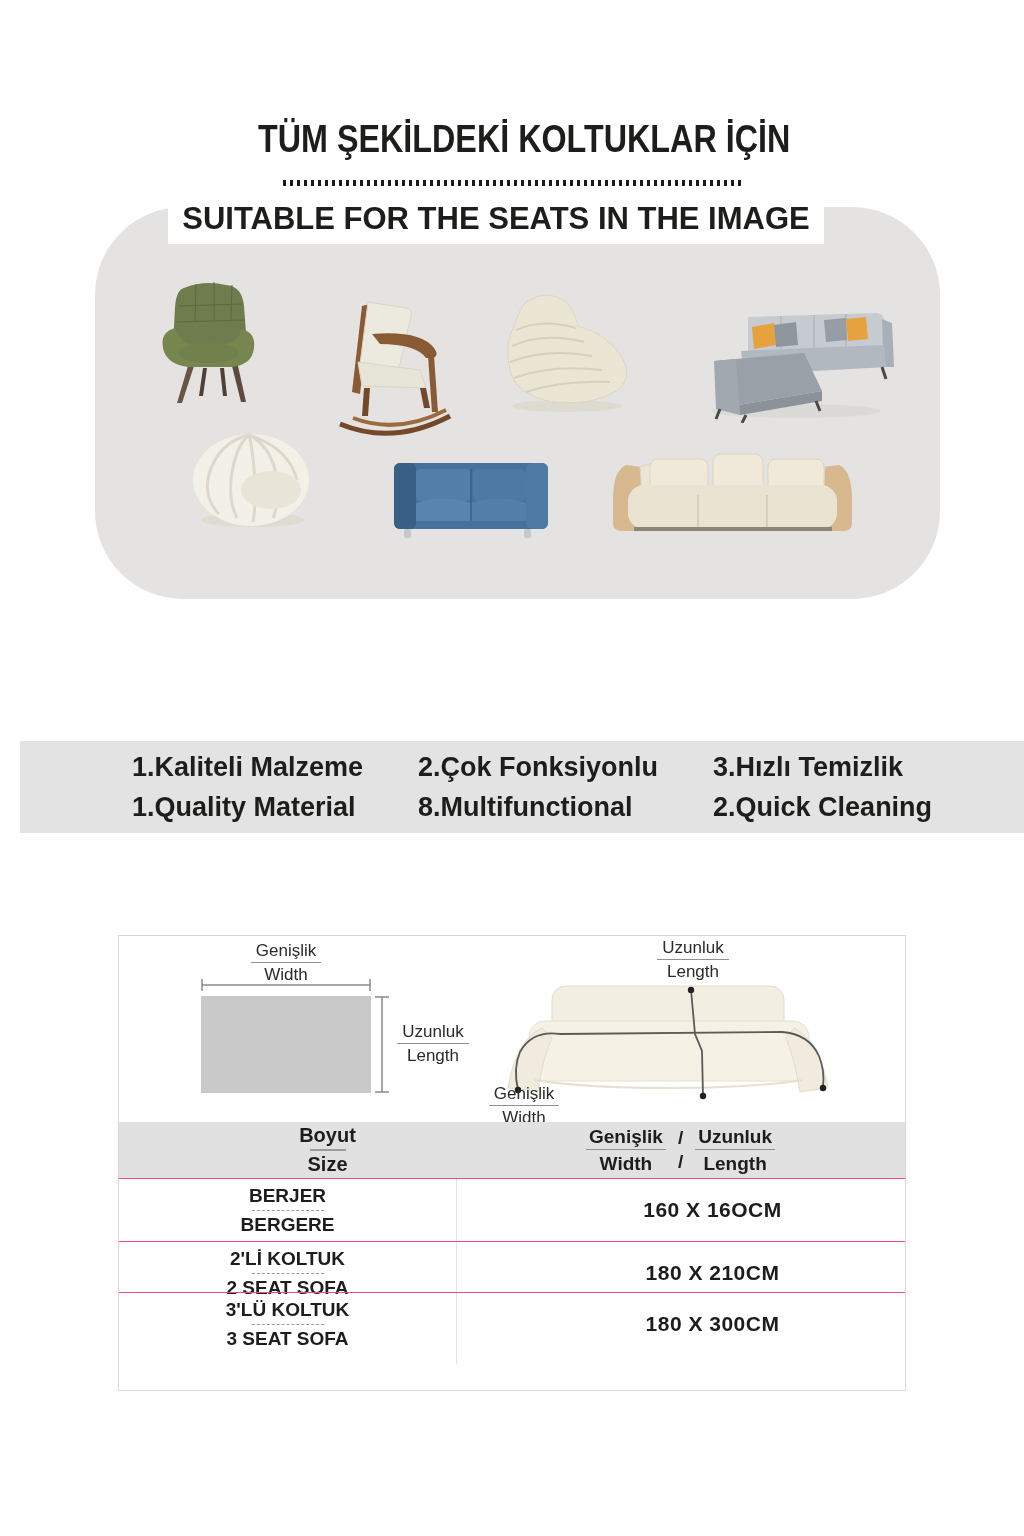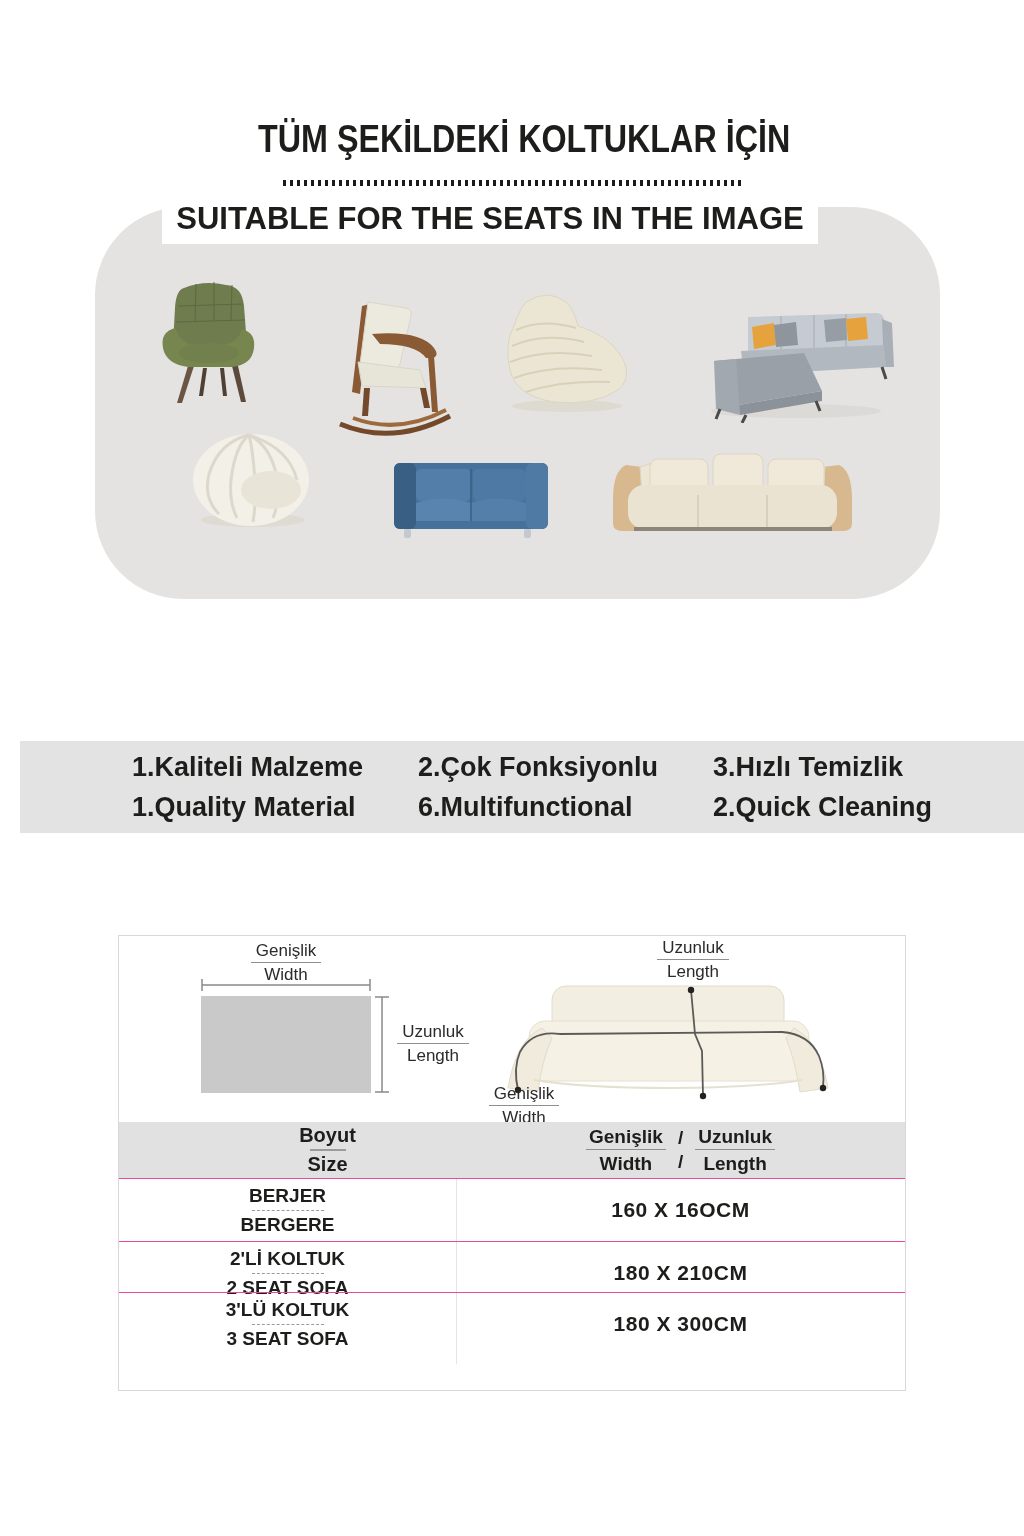--- a/index.html
+++ b/index.html
@@ -6,21 +6,21 @@
   body{
     width:1024px;height:1536px;position:relative;background:#ffffff;
     font-family:"Liberation Sans", sans-serif;color:#1d1d1b;overflow:hidden;
   }
   
   .page-title{position:absolute;top:118px;left:0;width:1024px;text-align:center;
     font-size:38px;font-weight:700;white-space:nowrap;padding-left:12px;}
   .page-title .cond{display:inline-block;transform:scaleX(0.85);transform-origin:center;}
   .dotted-divider{position:absolute;top:180px;left:283px;width:458px;height:6px;
     background:repeating-linear-gradient(90deg,#1a1a1a 0 3px,transparent 3px 7px);}
-  .subtitle-band{position:absolute;top:194px;left:162px;width:656px;height:50px;
+  .subtitle-band{position:absolute;top:194px;left:168px;width:656px;height:50px;
     background:#ffffff;display:flex;align-items:center;justify-content:center;z-index:3;}
   .page-subtitle{font-size:31px;font-weight:700;white-space:nowrap;}
   
   .seats-panel{position:absolute;top:207px;left:95px;width:845px;height:392px;
     background:#e4e3e1;border-radius:88px;z-index:1;}
   .furn{position:absolute;z-index:2;}
   
   .features-band{position:absolute;top:741px;left:0;width:1024px;height:92px;
     background:#e3e3e3;display:flex;justify-content:center;align-items:center;gap:55px;margin-left:20px;}
   .feature{font-size:27px;font-weight:700;line-height:40px;text-align:left;white-space:nowrap;}
@@ -46,21 +46,21 @@
   .frac .ftop{border-bottom:1px solid #8f8f8f;padding:0 3px 2px;margin-bottom:2px;}
   .frac .fbot{padding-top:1px;}
   .slashcol{display:flex;flex-direction:column;align-items:center;}
   .slashcol span{padding:1px 0 2px;}
   .trow{position:absolute;left:0;width:786px;height:63px;border-top:1px solid #ec4899;box-sizing:border-box;}
   .trow .lc{position:absolute;left:0;top:0;width:337px;height:62px;display:flex;
     flex-direction:column;align-items:center;justify-content:center;
     font-size:19px;font-weight:700;line-height:22px;}
   .trow .lc .dash{width:72px;border-top:1px dashed #9a9a9a;margin:3px 0;}
   .trow .rc{position:absolute;left:337px;top:0;width:449px;height:62px;display:flex;
-    align-items:center;justify-content:center;font-size:21px;font-weight:700;letter-spacing:0.5px;}
+    align-items:center;justify-content:center;font-size:21px;font-weight:700;letter-spacing:0.5px;padding-left:32px;}
   .vdiv{position:absolute;left:337px;top:242px;width:1px;height:186px;background:#e4e4e4;}
 </style>
 </head>
 <body>
 
 <div class="page-title">
   <span class="cond">TÜM ŞEKİLDEKİ KOLTUKLAR İÇİN</span>
 </div>
 <div class="dotted-divider"></div>
 
@@ -149,21 +149,21 @@
   <rect x="24" y="80" width="198" height="4" fill="#8c8578"></rect>
 </svg>
 
 <div class="features-band">
   <div class="feature">
     <div>1.Kaliteli Malzeme</div>
     <div>1.Quality Material</div>
   </div>
   <div class="feature">
     <div>2.Çok Fonksiyonlu</div>
-    <div>6.Multifunctional</div>
+    <div>8.Multifunctional</div>
   </div>
   <div class="feature">
     <div>3.Hızlı Temizlik</div>
     <div>2.Quick Cleaning</div>
   </div>
 </div>
 
 <div class="size-guide">
 
   <div class="vlabel" style="left:92px;top:5px;width:150px;">

